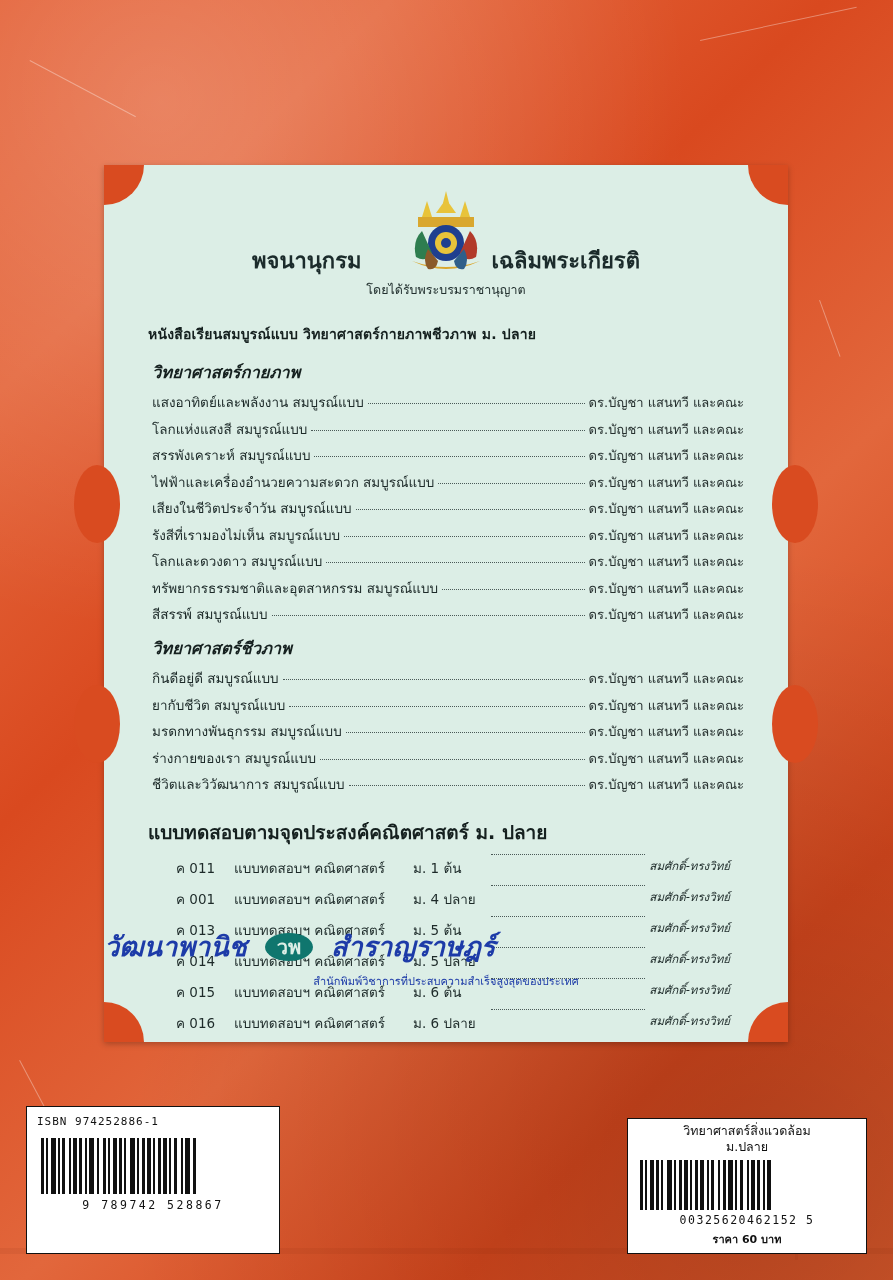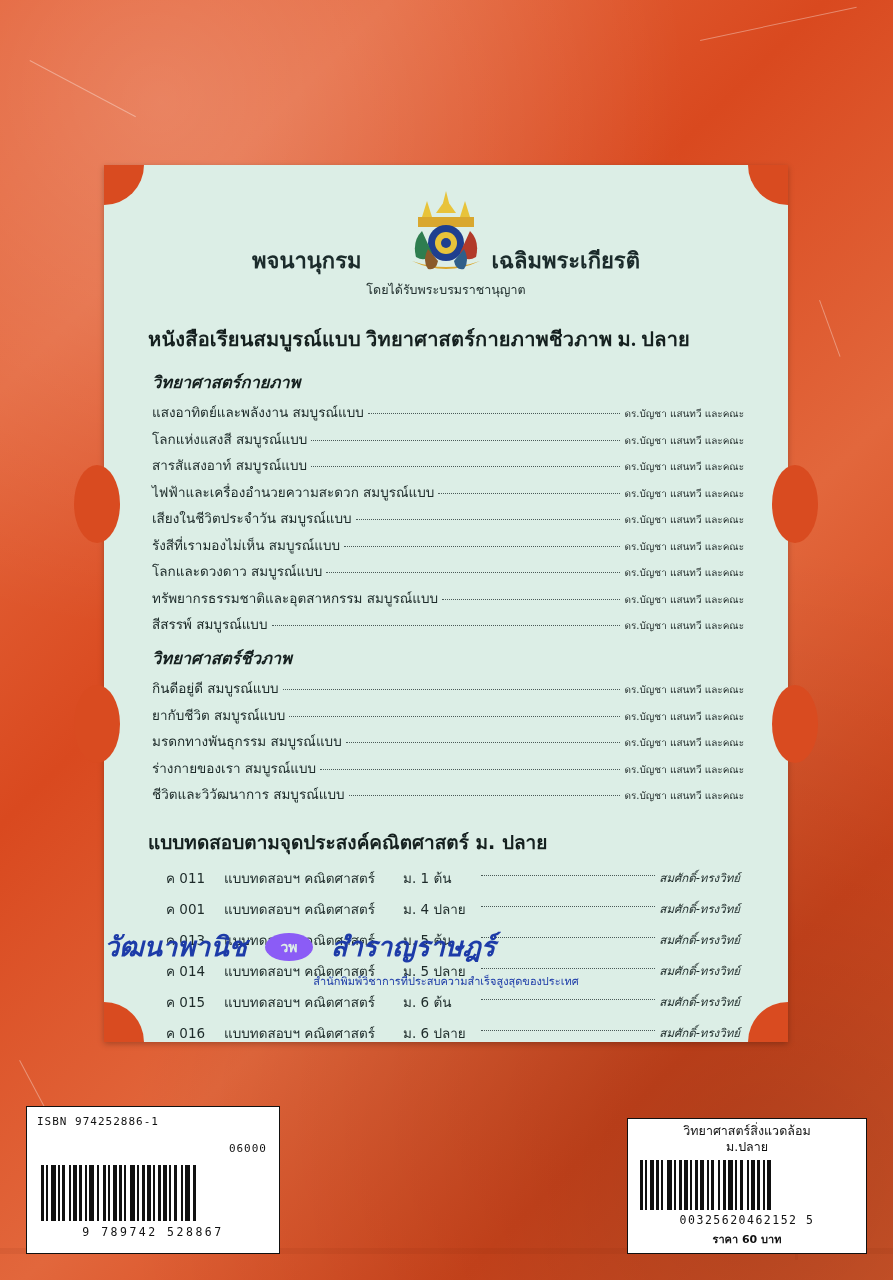--- a/index.html
+++ b/index.html
@@ -37,51 +37,51 @@
     display:flex;justify-content:center;align-items:baseline;gap:130px;
     font-size:22px;color:#1b2b2b;font-weight:bold;
   }
   .sub-royal{
     position:absolute;top:115px;width:100%;text-align:center;
     font-size:12.5px;color:#22302f;
   }
 
   .inner{position:absolute;left:44px;top:158px;width:596px;}
   .book-title{
-    font-size:20px;font-weight:bold;color:#15201f;margin:0 0 14px 0;letter-spacing:.2px;font-family:Liberation Serif, serif;
+    font-size:14px;font-weight:bold;color:#15201f;margin:0 0 14px 0;letter-spacing:.2px;
   }
   .section-head{
     font-size:16.5px;font-weight:bold;color:#15201f;font-style:italic;margin:10px 0 6px 4px;
   }
   .row{display:flex;align-items:baseline;font-size:13.5px;color:#1d2a29;margin:4.5px 0;}
   .row .nm{white-space:nowrap;padding-left:4px;}
   .row .dots{
     flex:1;margin:0 4px;border-bottom:1.5px dotted #4a5a58;transform:translateY(-3px);
     min-width:12px;
   }
-  .row .au{white-space:nowrap;font-size:10px;color:#26302f;}
+  .row .au{white-space:nowrap;font-size:13px;color:#26302f;}
 
   .title2{font-size:19px;font-weight:bold;color:#15201f;margin:22px 0 10px 0;}
-  .trow{display:flex;align-items:center;font-size:13.5px;color:#1d2a29;margin:9px 4px;}
+  .trow{display:flex;align-items:flex-start;font-size:13.5px;color:#1d2a29;margin:9px 14px;}
   .trow .code{width:58px;padding-left:14px;white-space:nowrap;}
   .trow .tname{white-space:nowrap;}
   .trow .lvl{width:74px;padding-left:28px;white-space:nowrap;}
   .trow .dots{flex:1;margin:0 4px;border-bottom:1.5px dotted #4a5a58;transform:translateY(-3px);}
   .trow .pub{white-space:nowrap;font-size:11.5px;font-style:italic;}
 
   .publisher{
     position:absolute;left:0;bottom:52px;width:100%;text-align:center;
   }
   .pub-line{
     display:flex;align-items:center;justify-content:flex-start;gap:18px;
     font-size:27px;font-weight:bold;color:#1d3ba8;font-style:italic;
   }
   .pub-logo{
-    width:48px;height:28px;border-radius:50%;background:#8b5cf6;color:#dceee6;
-    display:flex;align-items:center;justify-content:center;font-size:14px;font-style:normal;
+    width:48px;height:28px;border-radius:50%;background:#0f766e;color:#dceee6;
+    display:flex;align-items:center;justify-content:center;font-size:20px;font-style:normal;
   }
   .pub-sub{margin-top:4px;font-size:11px;color:#1d3ba8;}
 
   
   .barcode-box{
     position:absolute;background:#fff;border:1px solid #111;
   }
   #isbn-box{left:26px;top:1106px;width:252px;height:146px;}
   #price-box{right:26px;top:1118px;width:238px;height:134px;}
   .isbn-text{font-family:"DejaVu Sans Mono","Liberation Mono",monospace;font-size:11px;letter-spacing:1px;color:#111;}
@@ -144,21 +144,21 @@
         <span class="nm">แสงอาทิตย์และพลังงาน  สมบูรณ์แบบ</span>
         <span class="dots"></span>
         <span class="au">ดร.บัญชา แสนทวี และคณะ</span>
       </div>
     <div class="row">
         <span class="nm">โลกแห่งแสงสี  สมบูรณ์แบบ</span>
         <span class="dots"></span>
         <span class="au">ดร.บัญชา แสนทวี และคณะ</span>
       </div>
     <div class="row">
-        <span class="nm">สารสัแสงอาท์  สมบูรณ์แบบ</span>
+        <span class="nm">สรรพังเคราะห์  สมบูรณ์แบบ</span>
         <span class="dots"></span>
         <span class="au">ดร.บัญชา แสนทวี และคณะ</span>
       </div>
     <div class="row">
         <span class="nm">ไฟฟ้าและเครื่องอำนวยความสะดวก  สมบูรณ์แบบ</span>
         <span class="dots"></span>
         <span class="au">ดร.บัญชา แสนทวี และคณะ</span>
       </div>
     <div class="row">
         <span class="nm">เสียงในชีวิตประจำวัน  สมบูรณ์แบบ</span>
@@ -267,21 +267,20 @@
       <span>สำราญราษฎร์</span>
     </div>
     <div class="pub-sub">สำนักพิมพ์วิชาการที่ประสบความสำเร็จสูงสุดของประเทศ</div>
   </div>
 </div>
 
 <div class="barcode-box" id="isbn-box">
   <div style="display:flex;justify-content:space-between;padding:8px 10px 0;">
     <span class="isbn-text">ISBN 974252886-1</span>
   </div>
-  <div class="isbn-text" style="text-align:right;padding:14px 12px 0;">06000</div>
   <div class="bars" style="margin:10px 14px 0;">
     <i style="width:3px"></i>
       <i style="width:2px;background:#fff"></i>
       <i style="width:2px"></i>
       <i style="width:3px;background:#fff"></i>
     <i style="width:5px"></i>
       <i style="width:2px;background:#fff"></i>
       <i style="width:2px"></i>
       <i style="width:2px;background:#fff"></i>
     <i style="width:3px"></i>

